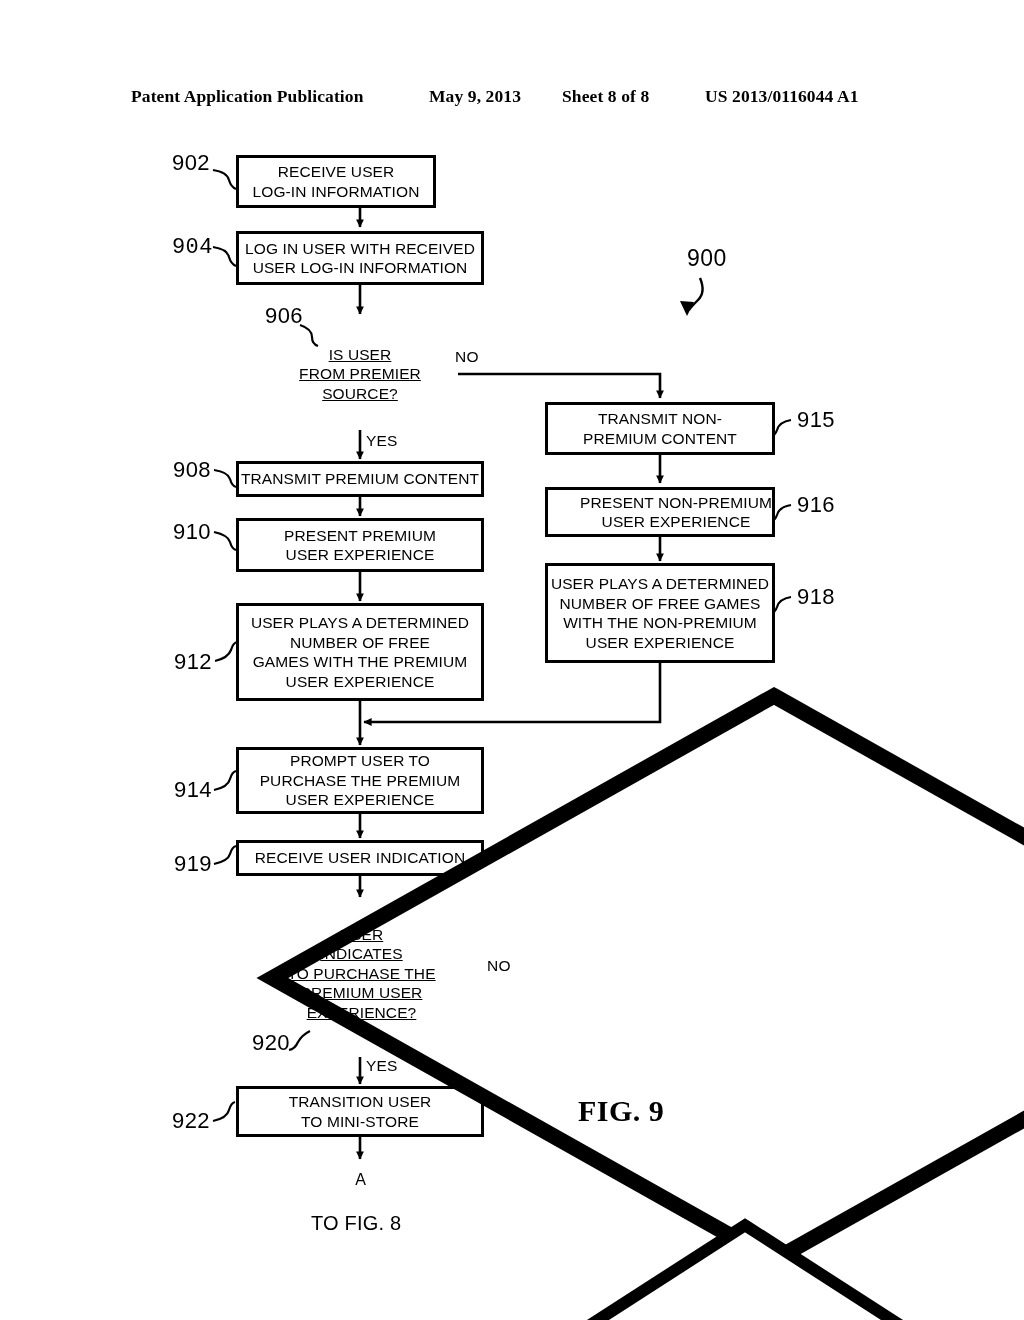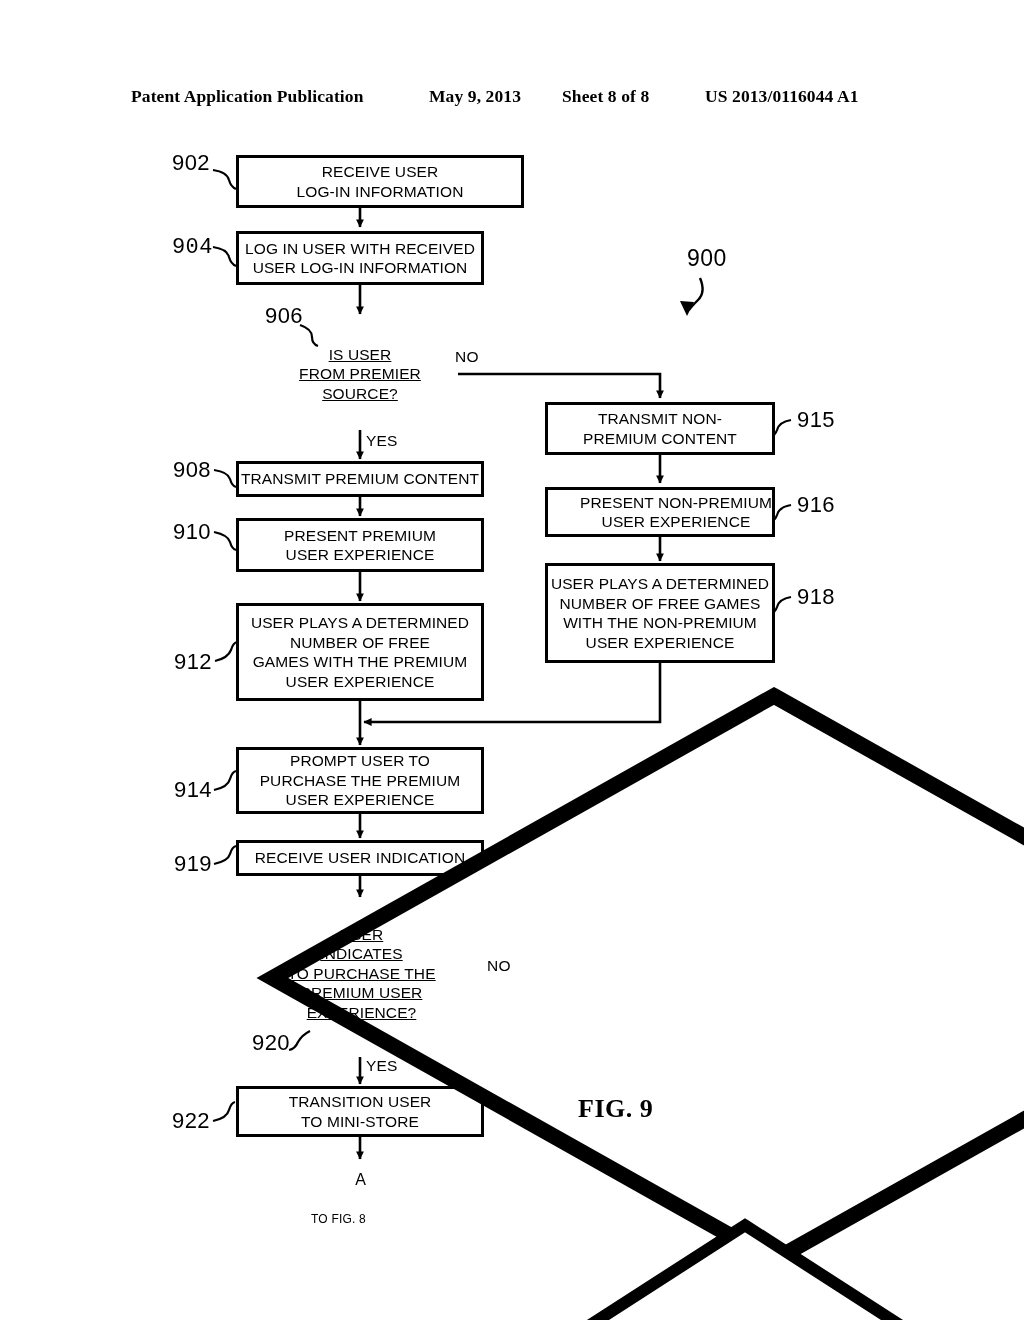--- a/index.html
+++ b/index.html
@@ -114,31 +114,31 @@
 
   
   .connector-label {
     position: absolute;
     font-size: 16px;
     text-align: center;
     white-space: nowrap;
   }
   .to-fig {
     position: absolute;
-    font-size: 12px;
+    font-size: 20px;
     letter-spacing: 0.2px;
     white-space: nowrap;
   }
 
   
   .fig-caption {
     position: absolute;
     font-family: "Liberation Serif", serif;
     font-weight: bold;
-    font-size: 26px;
+    font-size: 30px;
     letter-spacing: 0.5px;
     white-space: nowrap;
   }
 </style>
 </head>
 <body>
 
 <div class="page-header">
   <span class="hdr-pub">Patent Application Publication</span>
   <span class="hdr-date">May 9, 2013</span>
@@ -221,21 +221,21 @@
   <div class="ref" style="left:174px; top:777px;">914</div>
   <div class="ref" style="left:174px; top:851px;">919</div>
   <div class="ref" style="left:252px; top:1030px;">920</div>
   <div class="ref" style="left:172px; top:1108px;">922</div>
   <div class="ref" style="left:797px; top:407px;">915</div>
   <div class="ref" style="left:797px; top:492px;">916</div>
   <div class="ref" style="left:797px; top:584px;">918</div>
   <div class="ref" style="left:755px; top:1035px;">924</div>
   <div class="ref" style="left:687px; top:245px; font-size:23px;">900</div>
 
-  <div class="node" style="left:236px; top:155px; width:288px; height:53px;">RECEIVE USER
+  <div class="node" style="left:236px; top:155px; width:200px; height:53px;">RECEIVE USER
 LOG-IN INFORMATION</div>
 
   <div class="node" style="left:236px; top:231px; width:248px; height:54px;">LOG IN USER WITH RECEIVED
 USER LOG-IN INFORMATION</div>
 
   <div class="node" style="left:236px; top:461px; width:248px; height:36px;">TRANSMIT PREMIUM CONTENT</div>
 
   <div class="node" style="left:236px; top:518px; width:248px; height:54px;">PRESENT PREMIUM
 USER EXPERIENCE</div>
 

